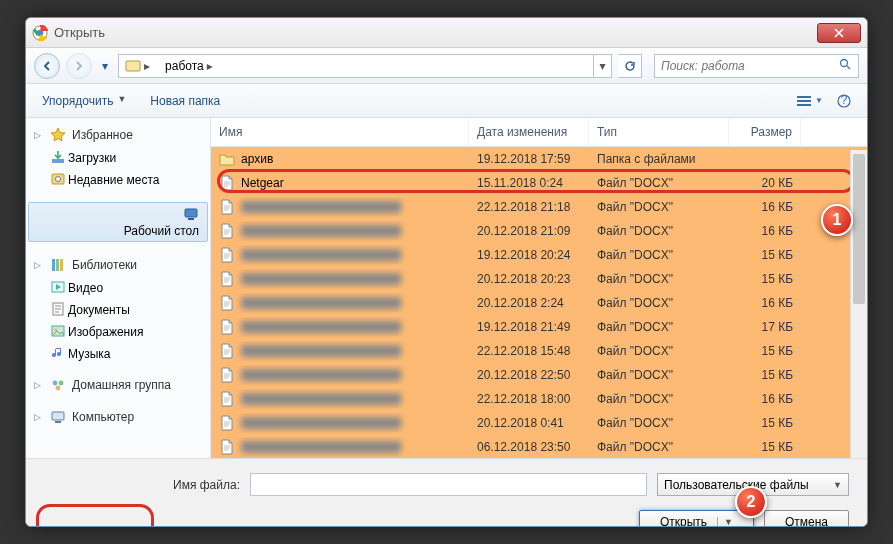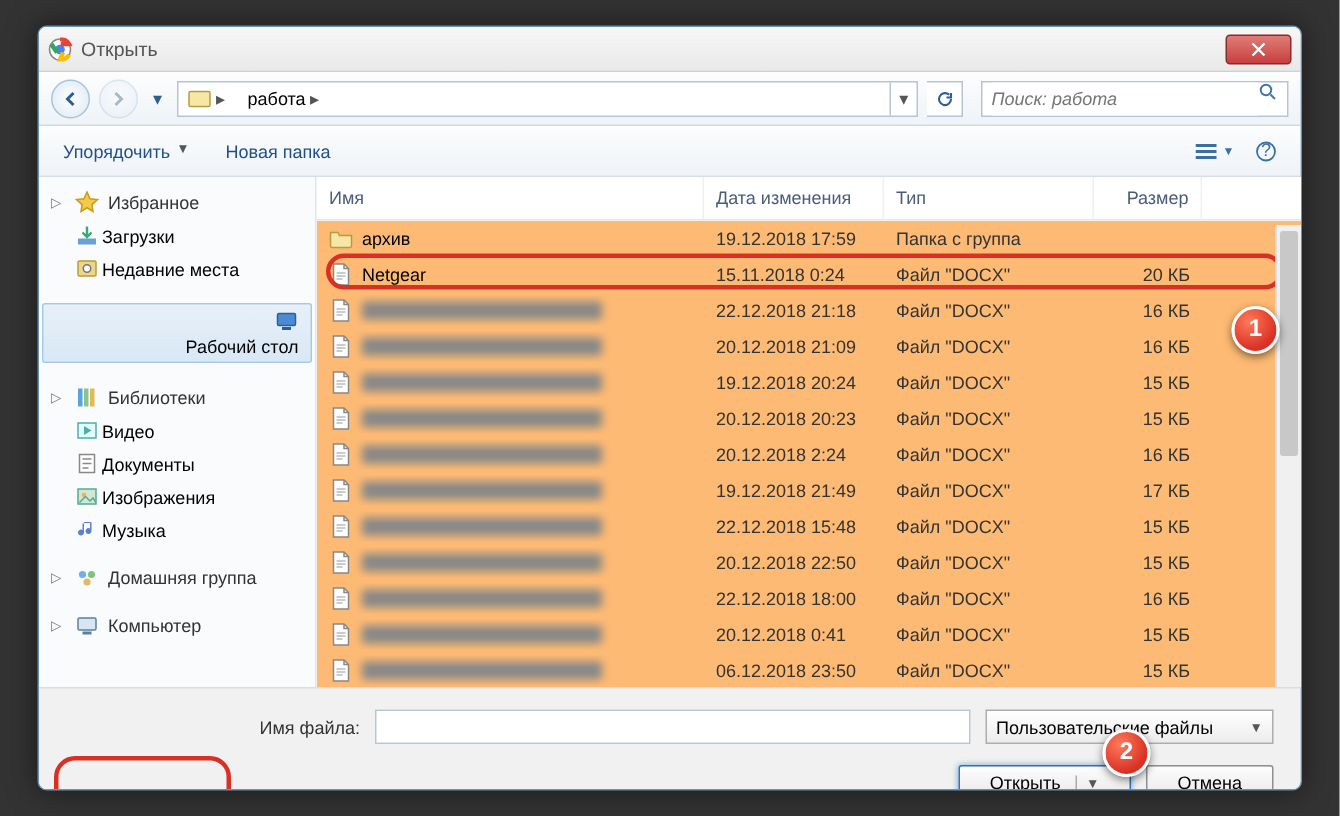--- a/index.html
+++ b/index.html
@@ -12,21 +12,21 @@
 .navbar { height: 36px; background: linear-gradient(#fdfdfd,#eef3f8); display: flex; align-items: center; padding: 4px 8px; gap: 6px; border-bottom: 1px solid #cdd9e5; }
 .navbtn { width: 26px; height: 26px; border: 1px solid #a9c3db; border-radius: 50%; background: radial-gradient(#fff,#dbe8f4); display: flex; align-items: center; justify-content: center; cursor: pointer; color: #2b5e91; }
 .navbtn.disabled { opacity: 0.4; cursor: default; }
 .navdd { width: 14px; height: 26px; display: flex; align-items: center; justify-content: center; color: #2b5e91; cursor: pointer; }
 .addressbar { flex: 1; height: 24px; border: 1px solid #b6c4d4; background: #fff; display: flex; align-items: center; }
 .addr-seg { display: flex; align-items: center; padding: 0 6px; height: 100%; cursor: pointer; }
 .addr-arrow { color: #555; padding: 0 3px; }
 .addr-spacer { flex: 1; }
 .addr-dd { width: 18px; height: 100%; border-left: 1px solid #b6c4d4; display: flex; align-items: center; justify-content: center; cursor: pointer; color: #555; }
 .addr-refresh { width: 24px; height: 24px; border: 1px solid #b6c4d4; border-left: none; background: #fff; display: flex; align-items: center; justify-content: center; cursor: pointer; color: #2b5e91; }
-.searchbox { width: 205px; height: 24px; border: 1px solid #b6c4d4; background: #fff; display: flex; padding: 0 6px; margin-left: 6px; }
+.searchbox { width: 205px; height: 24px; border: 1px solid #b6c4d4; background: #fff; display: flex; align-items: center; padding: 0 6px; margin-left: 6px; }
 .searchbox input { border: none; outline: none; flex: 1; font-style: italic; color: #888; font-size: 12px; }
 .searchbox .si { color: #3a77aa; }
 .toolbar { height: 34px; background: linear-gradient(#fbfdfe,#eff3f7); border-bottom: 1px solid #d7dee6; display: flex; align-items: center; padding: 0 8px; gap: 8px; }
 .tool-link { color: #1f4f8b; cursor: pointer; padding: 4px 8px; display: flex; align-items: flex-start; gap: 4px; }
 .spacer { flex: 1; }
 .view-icons { display: flex; gap: 4px; }
 .view-btn { width: 30px; height: 22px; border: 1px solid transparent; display: flex; align-items: center; justify-content: center; cursor: pointer; color: #3a6ea5; }
 .body { display: flex; height: 340px; }
 .sidebar { width: 185px; background: #fafbfc; border-right: 1px solid #e0e5eb; overflow-y: auto; padding: 6px 0; }
 .sb-group { margin-bottom: 10px; }
@@ -261,21 +261,21 @@
       </div>
       <div id="rows">
           <div class="row">
             <div class="cell cell-name">
               <svg class="ico" viewBox="0 0 16 16">
                 <path d="M1 4h5l1 2h8v7a1 1 0 0 1-1 1H2a1 1 0 0 1-1-1z" fill="#f7e7a6" stroke="#b89b3a"></path>
               </svg>
               <span>архив</span>
             </div>
             <div class="cell cell-date">19.12.2018 17:59</div>
-            <div class="cell cell-type">Папка с группа</div>
+            <div class="cell cell-type">Папка с файлами</div>
             <div class="cell cell-size"></div>
           </div>
           <div class="row highlighted">
             <div class="cell cell-name">
               <svg class="ico" viewBox="0 0 16 16">
                 <path d="M3 1h7l3 3v11H3z" fill="#fff" stroke="#888"></path>
                 <path d="M10 1v3h3" fill="none" stroke="#888"></path>
                 <path d="M5 7h6M5 9h6M5 11h4" stroke="#bbb"></path>
               </svg>
               <span>Netgear</span>

